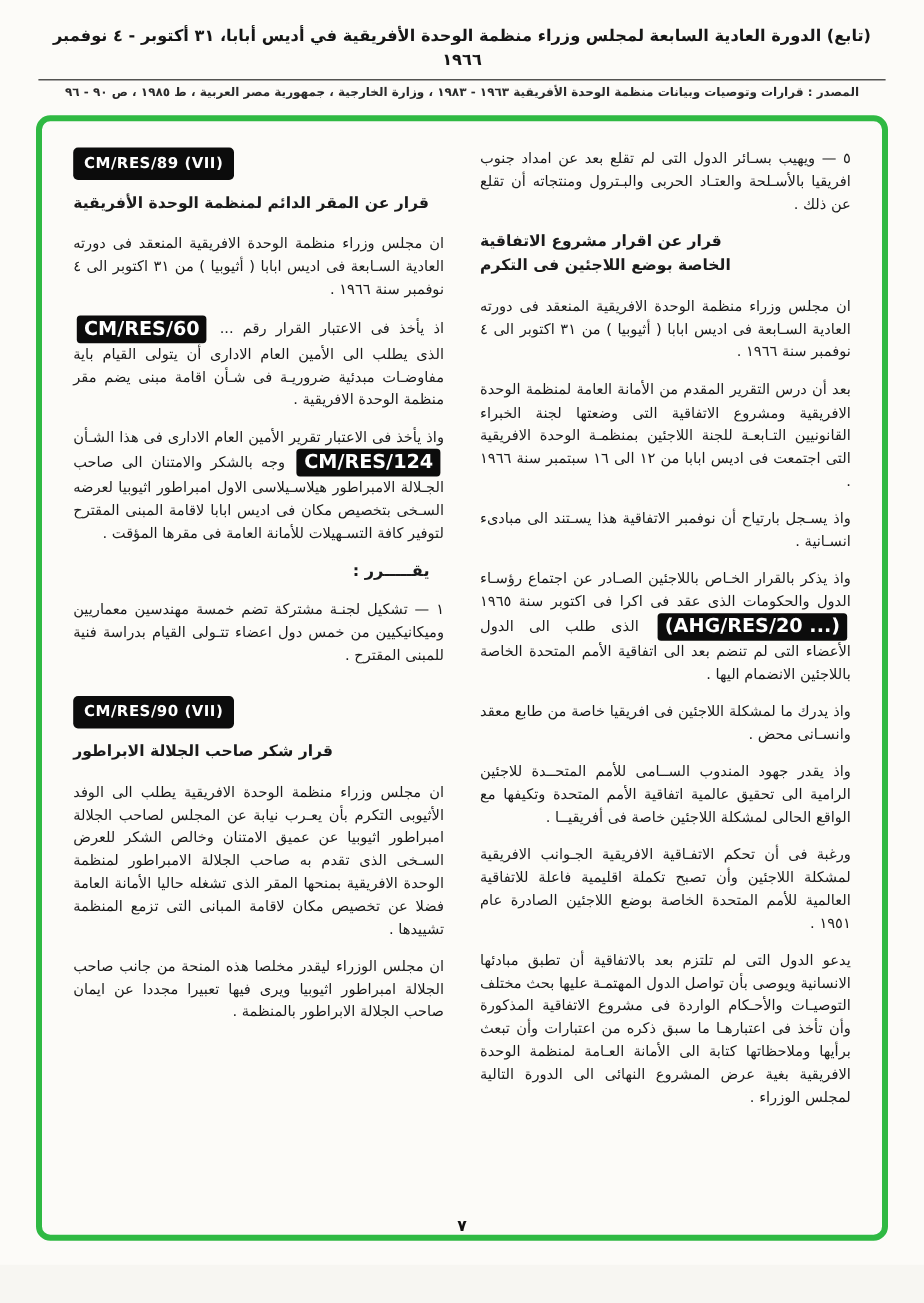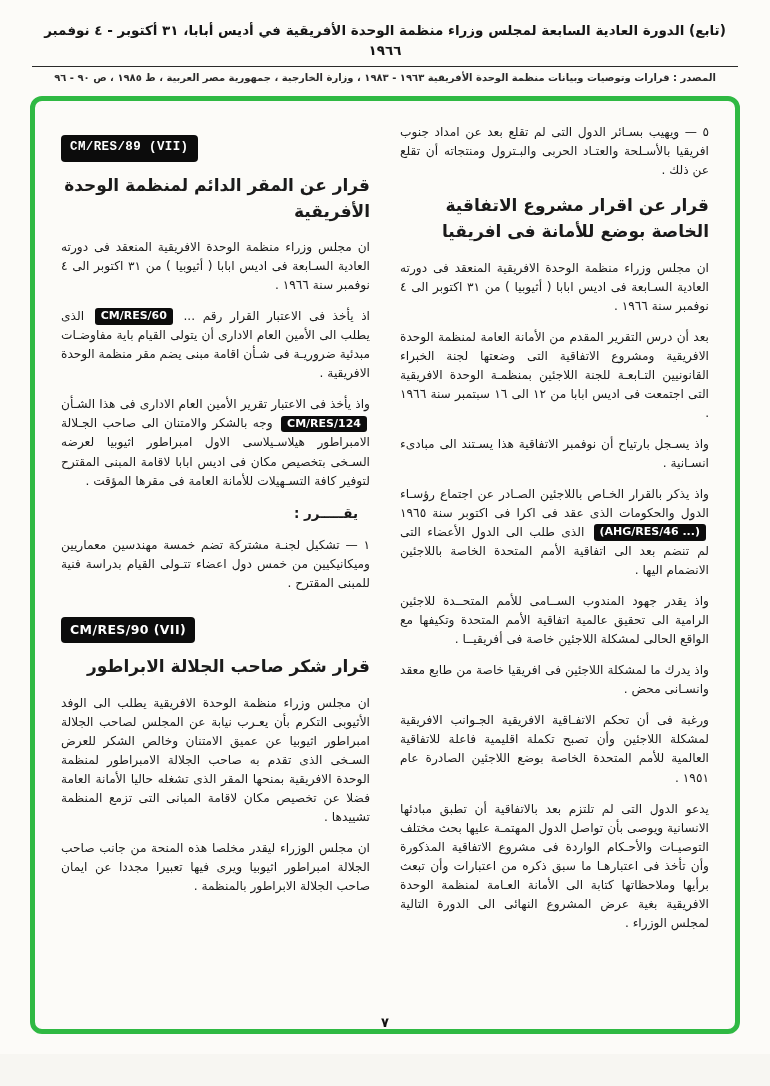--- a/index.html
+++ b/index.html
@@ -69,49 +69,49 @@
     line-height: 1.56;
     color: #1b1b1b;
   }
   .col p { margin: 0 0 12px; }
   
   .res-heading {
     direction: ltr;
     text-align: left;
     margin: 24px 0 10px;
   }
-  .res-heading.first { margin-top: 12px; font-family: Liberation Mono, monospace; }
+  .res-heading.first { margin-top: 0; }
   .res-code {
     display: inline-block;
     background: #0c0c0c;
     color: #ffffff;
     font-weight: bold;
     font-size: 12.5px;
     letter-spacing: 0.4px;
     padding: 3px 9px 4px;
     border-radius: 4px;
   }
   .inline-code {
     display: inline-block;
     direction: ltr;
     unicode-bidi: embed;
     background: #0c0c0c;
     color: #ffffff;
     font-weight: bold;
-    font-size: 11px;
+    font-size: 16px;
     line-height: 1.25;
     padding: 1px 6px 2px;
     border-radius: 3px;
     margin: 0 3px;
     vertical-align: middle;
   }
   .res-title {
-    text-align: right;
-    font-weight: bold;
-    font-size: 17px;
+    text-align: left;
+    font-weight: bold;
+    font-size: 13px;
     line-height: 1.55;
     margin: 6px 0 14px;
   }
   .decides-line {
     font-weight: bold;
     font-size: 13.5px;
     margin: 4px 12px 12px;
   }
   
   .page-number {
@@ -137,33 +137,33 @@
   </div>
 
   <div class="content-frame">
     <div class="columns">
 
       <div class="col" lang="ar" dir="rtl">
         <p>٥ — ويهيب بسـائر الدول التى لم تقلع بعد عن امداد جنوب افريقيا بالأسـلحة والعتـاد الحربى والبـترول ومنتجاته أن تقلع عن ذلك .</p>
 
         <div class="res-title">
           <span>قرار عن اقرار مشروع الاتفاقية</span><br>
-          <span>الخاصة بوضع للأمانة فى افريقيا</span>
+          <span>الخاصة بوضع اللاجئين فى التكرم</span>
         </div>
 
         <p>ان مجلس وزراء منظمة الوحدة الافريقية المنعقد فى دورته العادية السـابعة فى اديس ابابا ( أثيوبيا ) من ٣١ اكتوبر الى ٤ نوفمبر سنة ١٩٦٦ .</p>
         <p>بعد أن درس التقرير المقدم من الأمانة العامة لمنظمة الوحدة الافريقية ومشروع الاتفاقية التى وضعتها لجنة الخبراء القانونيين التـابعـة للجنة اللاجئين بمنظمـة الوحدة الافريقية التى اجتمعت فى اديس ابابا من ١٢ الى ١٦ سبتمبر سنة ١٩٦٦ .</p>
         <p>واذ يسـجل بارتياح أن نوفمبر الاتفاقية هذا يسـتند الى مبادىء انسـانية .</p>
         <p>
           <span>واذ يذكر بالقرار الخـاص باللاجئين الصـادر عن اجتماع رؤسـاء الدول والحكومات الذى عقد فى اكرا فى اكتوبر سنة ١٩٦٥</span>
-          <span class="inline-code">(AHG/RES/46 ...)</span>
+          <span class="inline-code">(AHG/RES/20 ...)</span>
           <span>الذى طلب الى الدول الأعضاء التى لم تنضم بعد الى اتفاقية الأمم المتحدة الخاصة باللاجئين الانضمام اليها .</span>
         </p>
+        <p>واذ يدرك ما لمشكلة اللاجئين فى افريقيا خاصة من طابع معقد وانسـانى محض .</p>
         <p>واذ يقدر جهود المندوب الســامى للأمم المتحــدة للاجئين الرامية الى تحقيق عالمية اتفاقية الأمم المتحدة وتكيفها مع الواقع الحالى لمشكلة اللاجئين خاصة فى أفريقيــا .</p>
-        <p>واذ يدرك ما لمشكلة اللاجئين فى افريقيا خاصة من طابع معقد وانسـانى محض .</p>
         <p>ورغبة فى أن تحكم الاتفـاقية الافريقية الجـوانب الافريقية لمشكلة اللاجئين وأن تصبح تكملة اقليمية فاعلة للاتفاقية العالمية للأمم المتحدة الخاصة بوضع اللاجئين الصادرة عام ١٩٥١ .</p>
         <p>يدعو الدول التى لم تلتزم بعد بالاتفاقية أن تطبق مبادئها الانسانية ويوصى بأن تواصل الدول المهتمـة عليها بحث مختلف التوصيـات والأحـكام الواردة فى مشروع الاتفاقية المذكورة وأن تأخذ فى اعتبارهـا ما سبق ذكره من اعتبارات وأن تبعث برأيها وملاحظاتها كتابة الى الأمانة العـامة لمنظمة الوحدة الافريقية بغية عرض المشروع النهائى الى الدورة التالية لمجلس الوزراء .</p>
       </div>
 
       <div class="col" lang="ar" dir="rtl">
         <div class="res-heading first">
           <span class="res-code">CM/RES/89 (VII)</span>
         </div>
         <div class="res-title">قرار عن المقر الدائم لمنظمة الوحدة الأفريقية</div>
 

